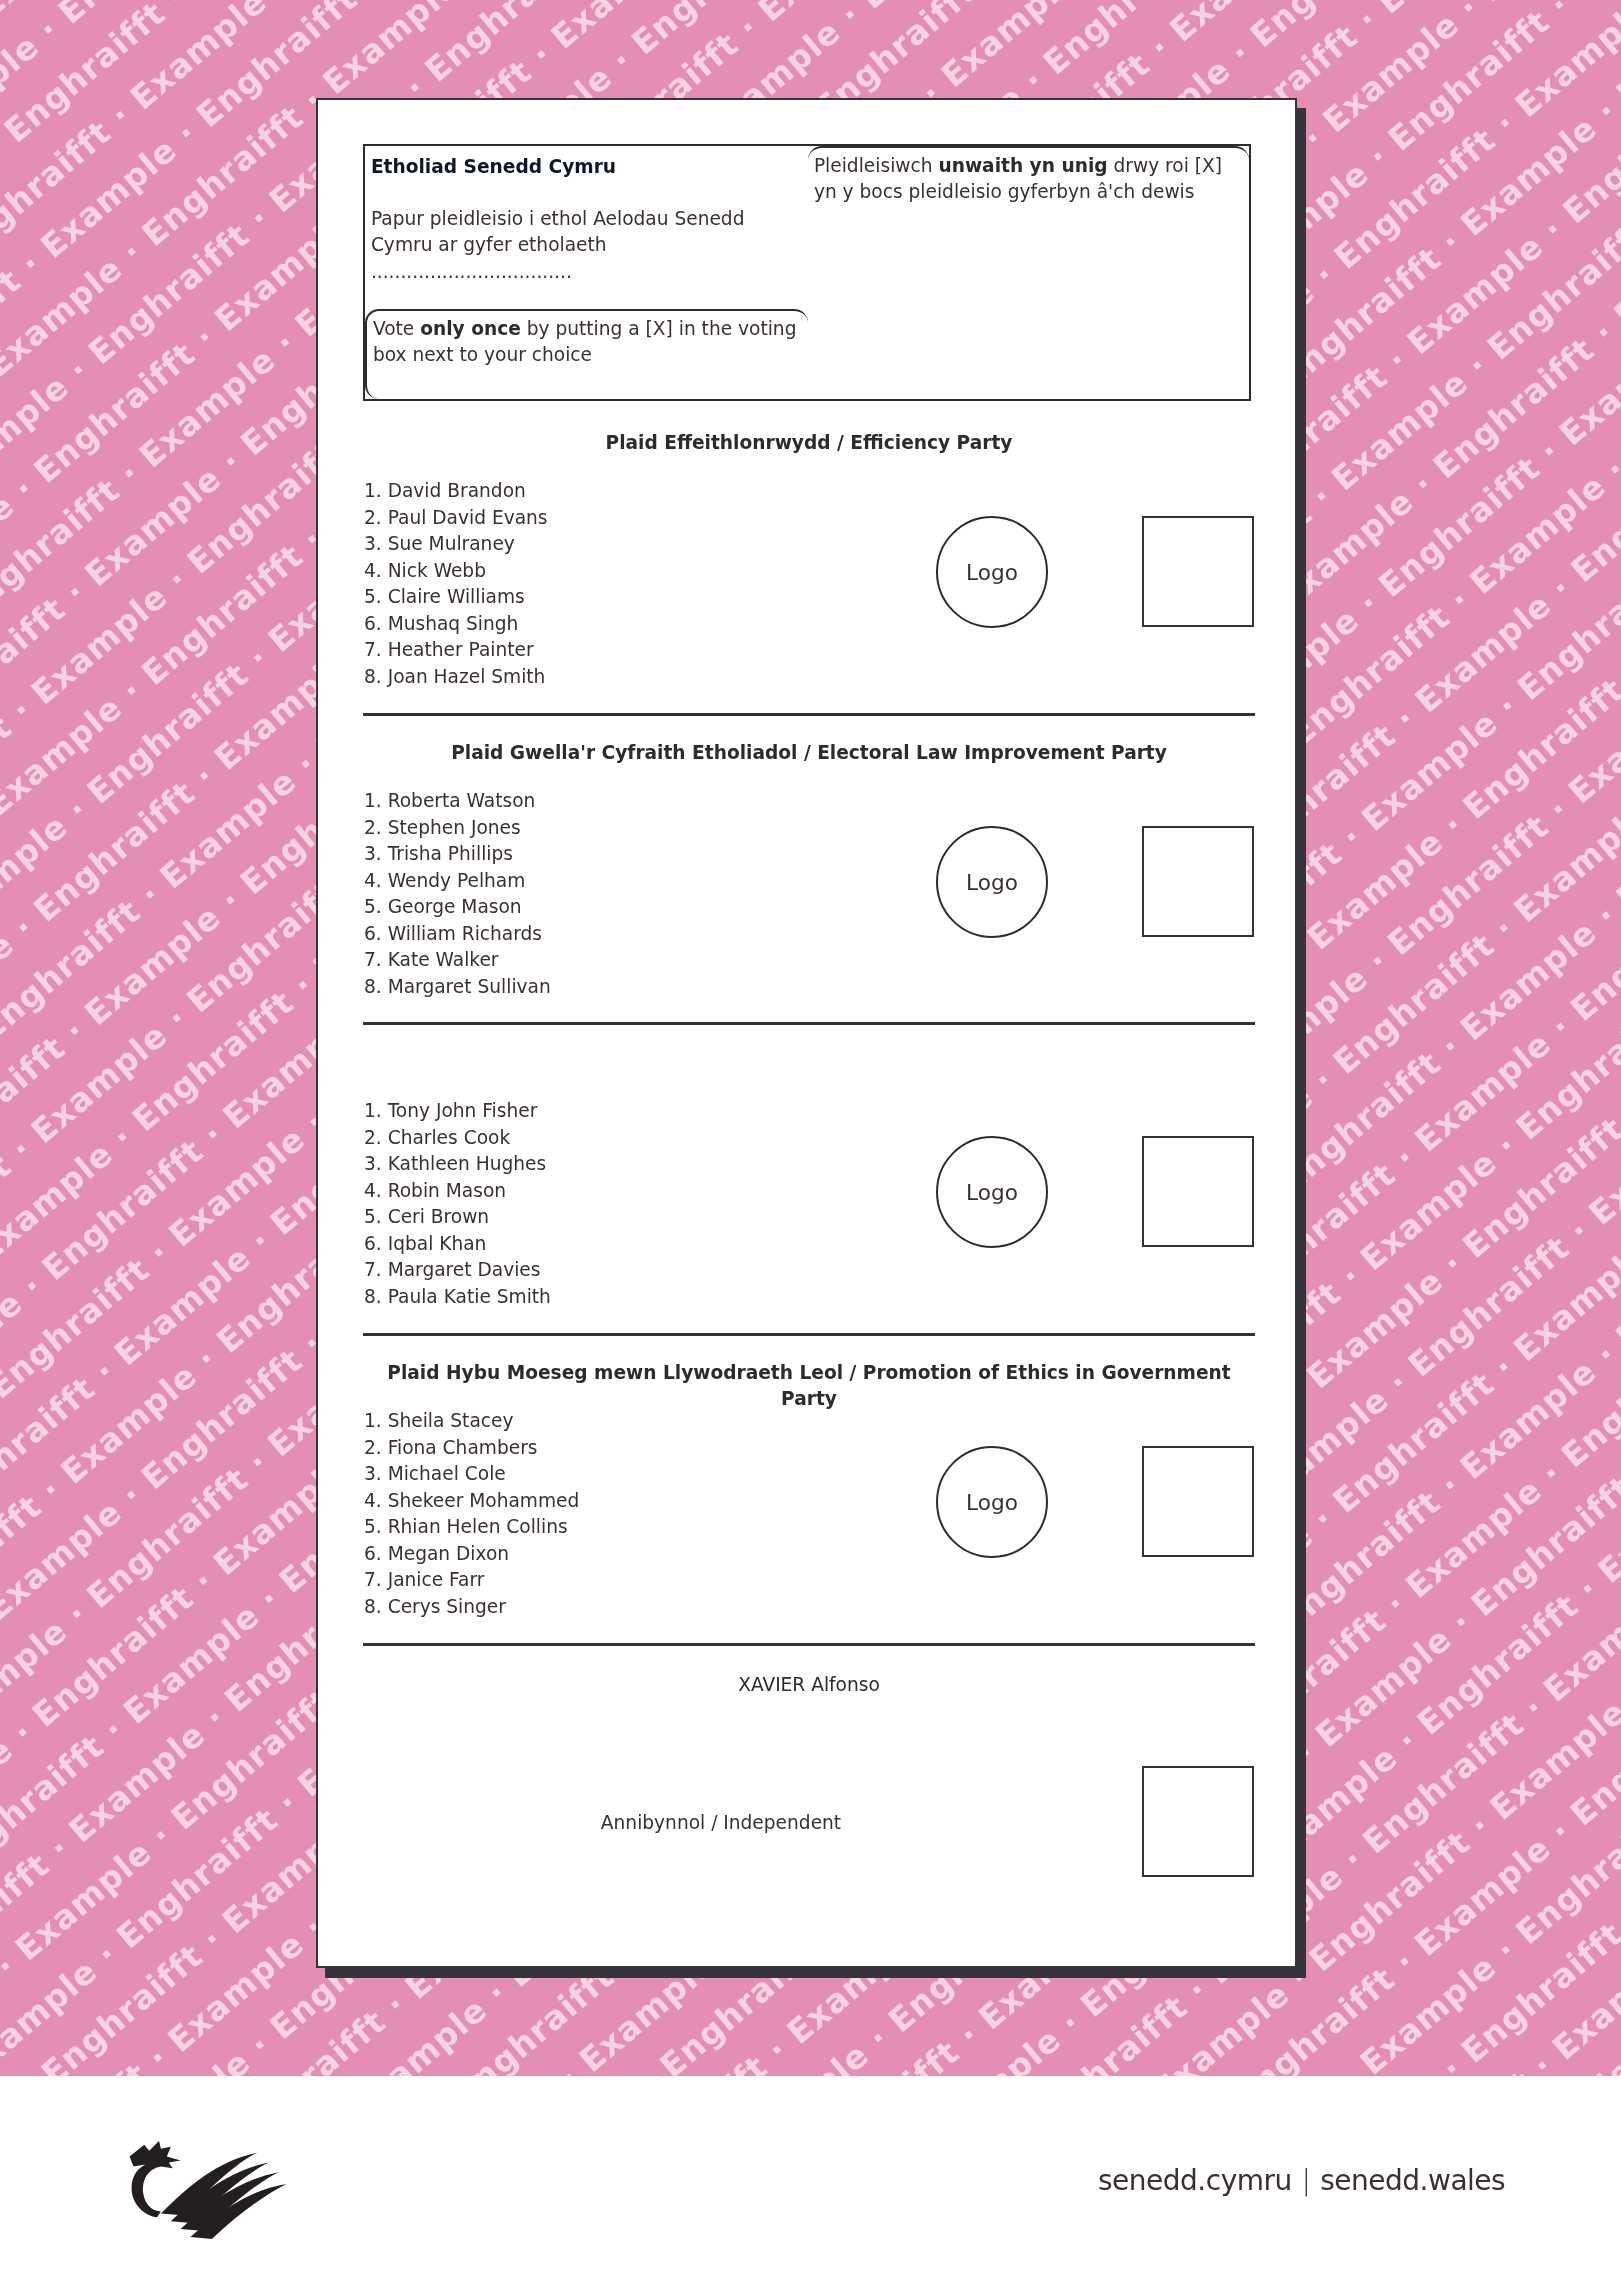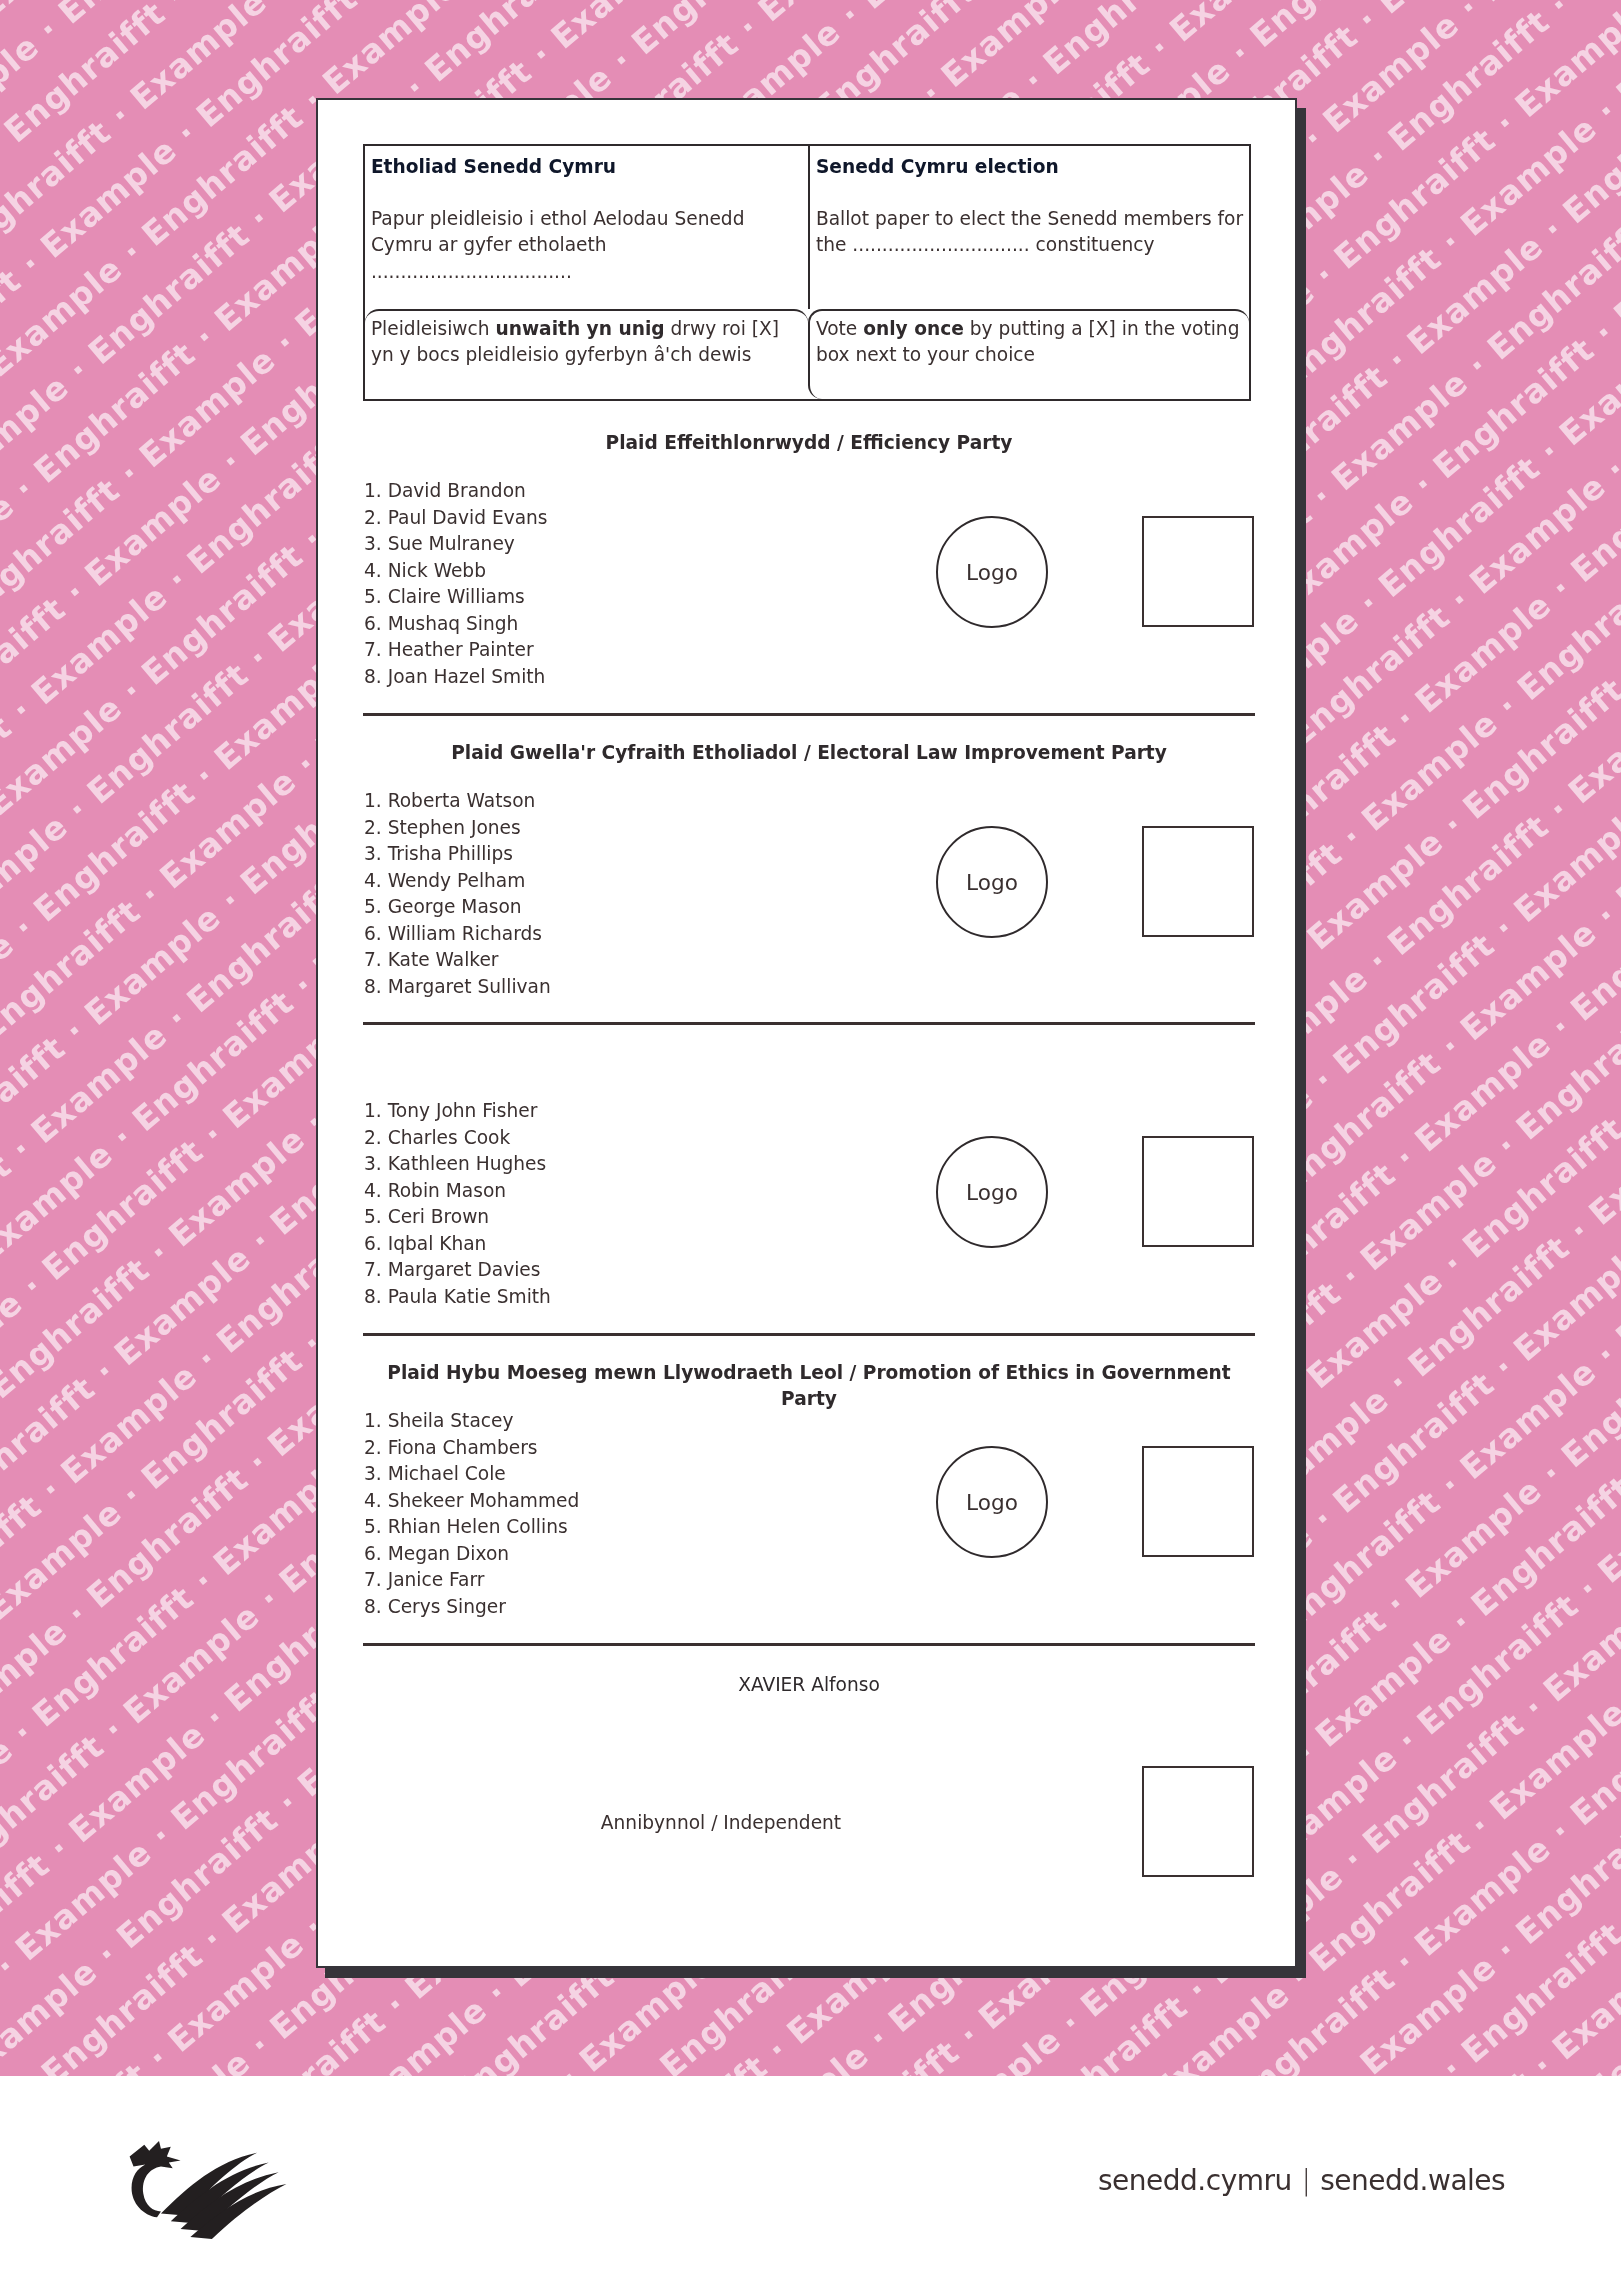--- a/index.html
+++ b/index.html
@@ -156,24 +156,20 @@
 
 <div class="shadow"></div>
 
 <div class="paper">
 
   <div class="hdr">
     <div class="cell">
       <span class="t">Etholiad Senedd Cymru</span>
       <span>Papur pleidleisio i ethol Aelodau Senedd Cymru ar gyfer etholaeth ..................................</span>
     </div>
-    <div class="cell r">
-      <span class="t">Senedd Cymru election</span>
-      <span>Ballot paper to elect the Senedd members for the .............................. constituency</span>
-    </div>
     <div class="cell b"><span>Pleidleisiwch </span><strong>unwaith yn unig</strong><span> drwy roi [X] yn y bocs pleidleisio gyferbyn â'ch dewis</span></div>
     <div class="cell r b"><span>Vote </span><strong>only once</strong><span> by putting a [X] in the voting box next to your choice</span></div>
   </div>
 
   <div class="section" style="top:330px">
     <div class="ptitle">Plaid Effeithlonrwydd / Efficiency Party</div>
     <ul class="clist">
       <li>1. David Brandon</li>
       <li>2. Paul David Evans</li>
       <li>3. Sue Mulraney</li>

